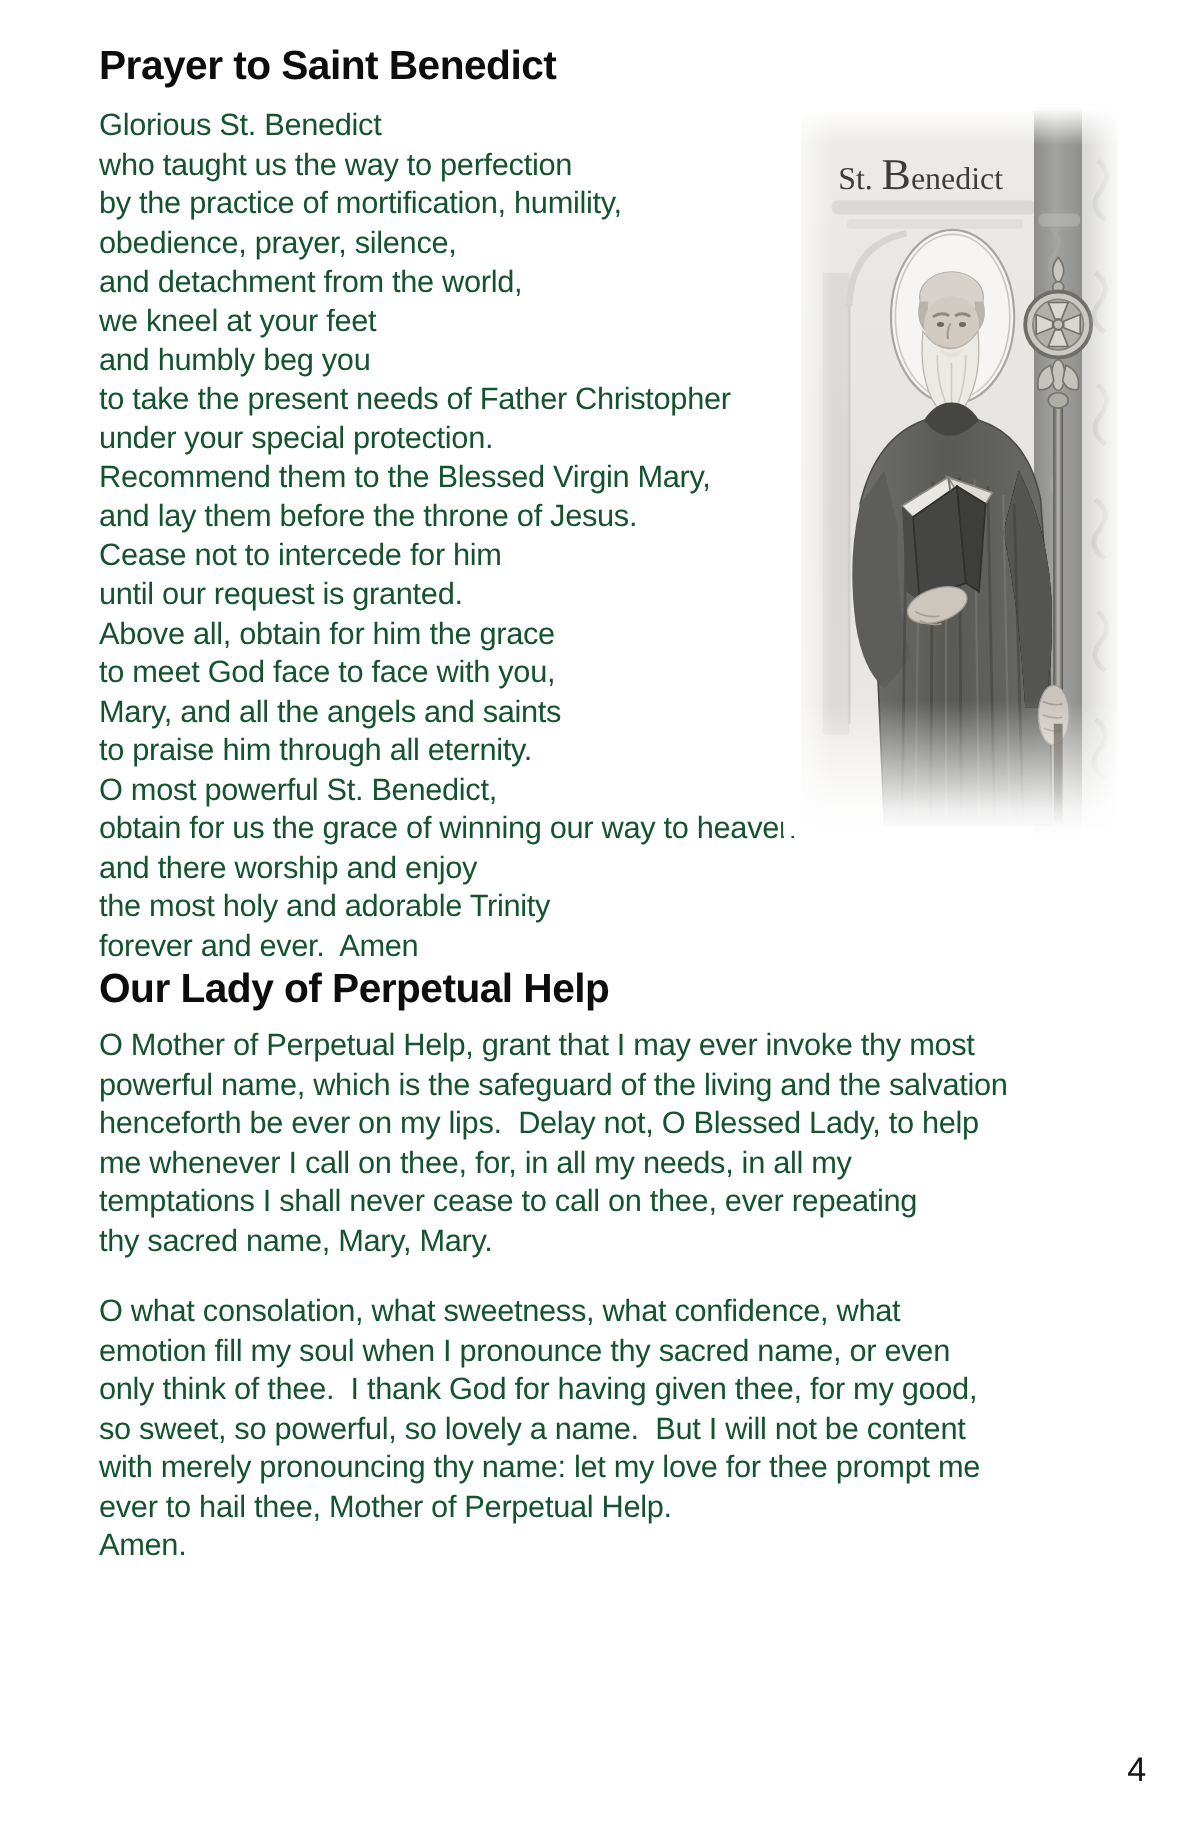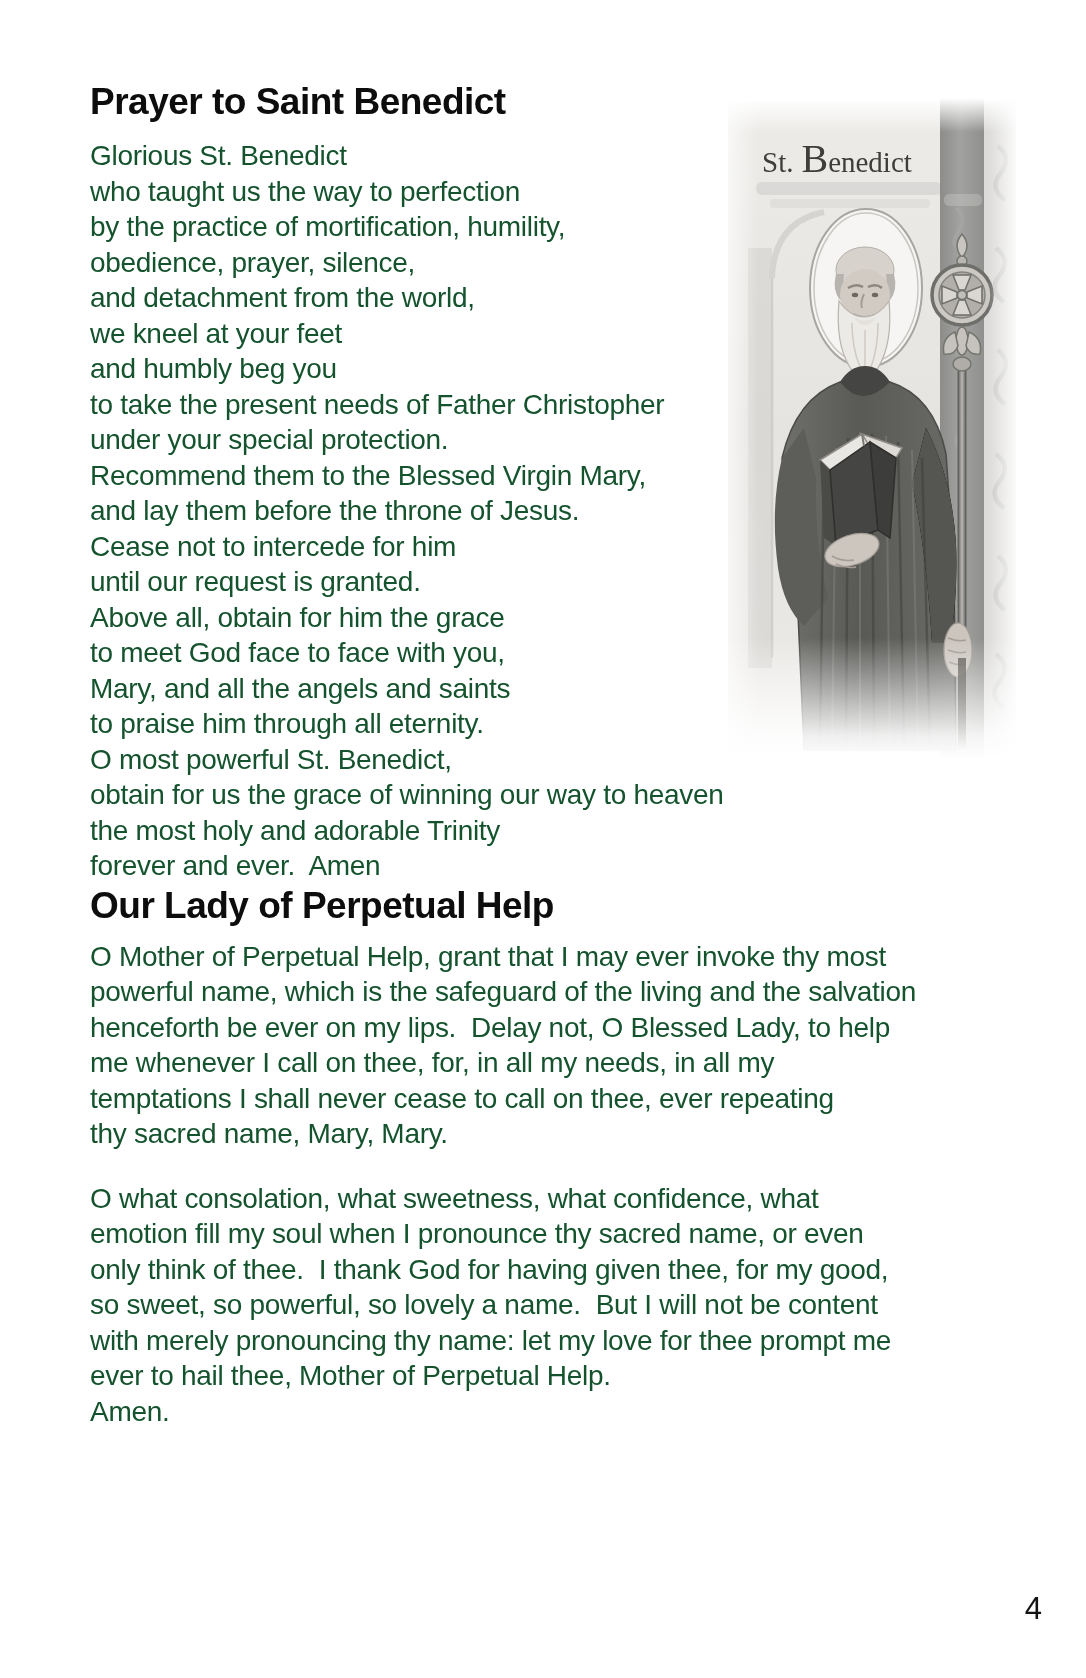--- a/index.html
+++ b/index.html
@@ -7,21 +7,21 @@
     position:relative;
     width:1086px;height:1678px;
     background:#ffffff;
     font-family:"Liberation Sans", sans-serif;
     color:#111111;
     overflow:hidden;
   }
   .content{
     position:absolute;
     left:90px;top:0;width:960px;
-    padding-top:80px;
+    padding-top:38px;
   }
   h1.sec-title{
     font-size:37px;
     line-height:44px;
     font-weight:bold;
     margin:0;
     letter-spacing:-0.5px;
     color:#0d0d0d;
   }
   .poem{margin-top:14px;}
@@ -68,20 +68,21 @@
         <div class="line">Recommend them to the Blessed Virgin Mary,</div>
         <div class="line">and lay them before the throne of Jesus.</div>
         <div class="line">Cease not to intercede for him</div>
         <div class="line">until our request is granted.</div>
         <div class="line">Above all, obtain for him the grace</div>
         <div class="line">to meet God face to face with you,</div>
         <div class="line">Mary, and all the angels and saints</div>
         <div class="line">to praise him through all eternity.</div>
         <div class="line">O most powerful St. Benedict,</div>
         <div class="line">obtain for us the grace of winning our way to heaven</div>
+        <div class="line">and there worship and enjoy</div>
         <div class="line">the most holy and adorable Trinity</div>
         <div class="line">forever and ever.  Amen</div>
       </div>
 
     <h1 class="sec-title sec2-title">Our Lady of Perpetual Help</h1>
 
     <div class="para">
         <div class="line">O Mother of Perpetual Help, grant that I may ever invoke thy most</div>
         <div class="line">powerful name, which is the safeguard of the living and the salvation</div>
         <div class="line">henceforth be ever on my lips.  Delay not, O Blessed Lady, to help</div>

